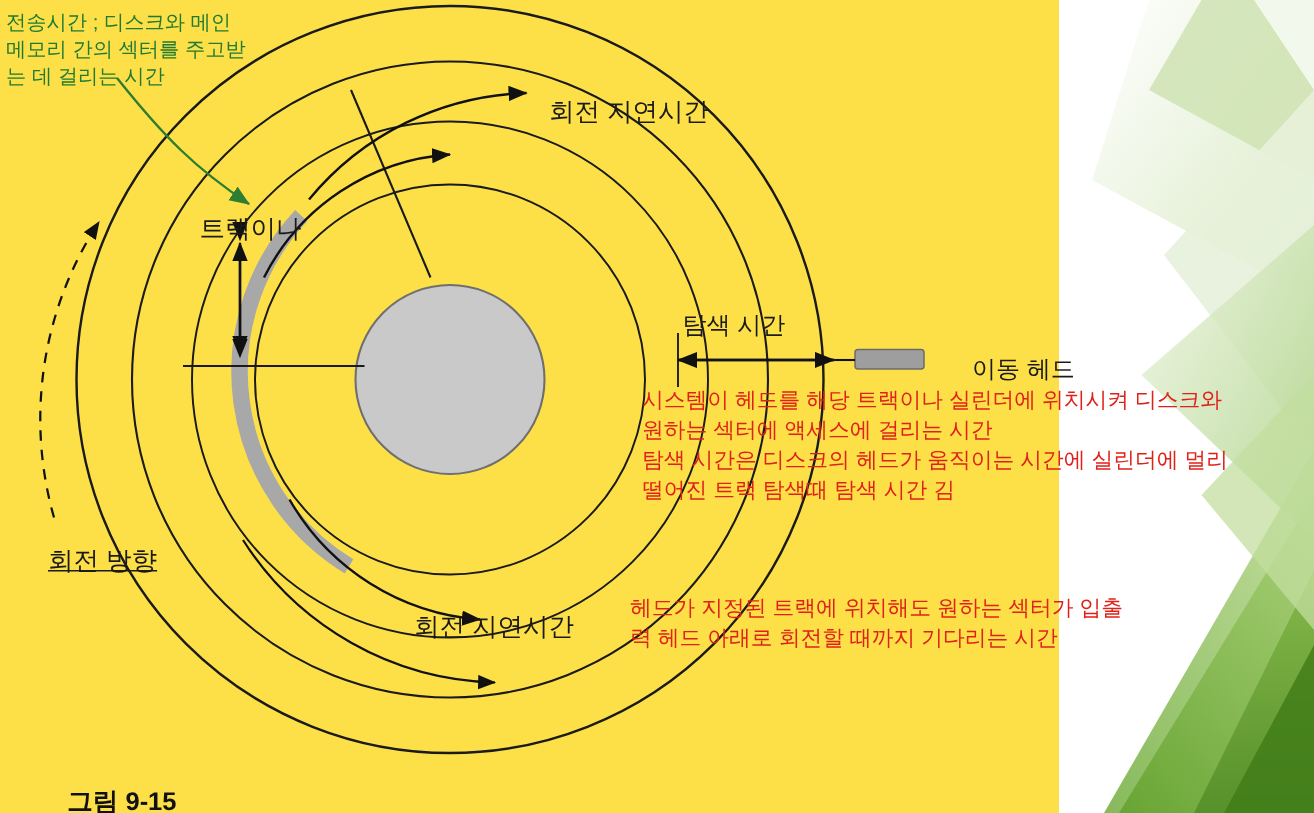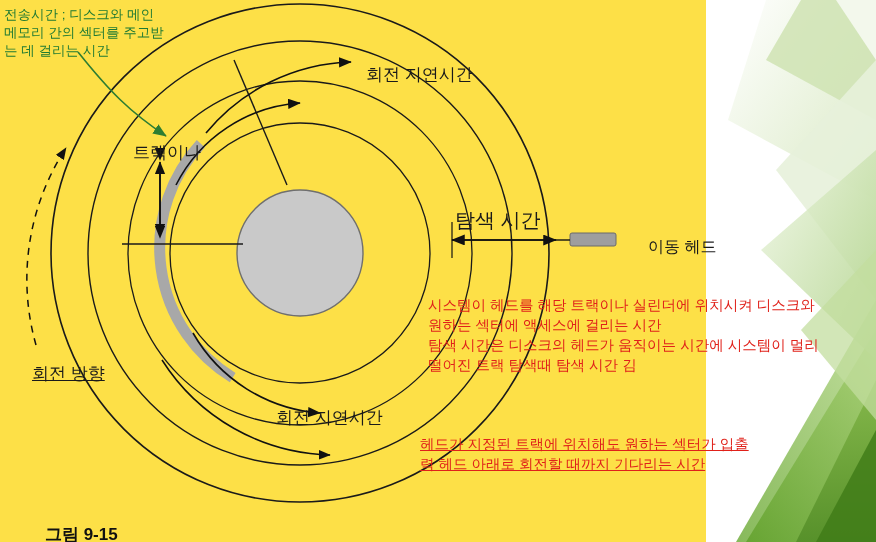--- a/index.html
+++ b/index.html
@@ -15,34 +15,34 @@
   
   .green-panel{position:absolute;right:0;top:0;width:170px;height:542px;overflow:hidden;}
   .green-panel svg{display:block;}
 
   
   #diagram{position:absolute;left:0;top:0;width:876px;height:542px;}
 
   
   .lbl{position:absolute;white-space:pre;line-height:1.35;}
 
-  .note-red{color:#e0211a;font-size:14.5px;font-family:"Liberation Sans", sans-serif;margin-top:38px;}
+  .note-red{color:#e0211a;font-size:14.5px;font-family:"Liberation Sans", sans-serif;}
 
   .t-rot-delay-top{left:366px;top:64px;font-size:17px;color:#1a1a1a;}
   .t-rot-delay-bottom{left:276px;top:407px;font-size:17px;color:#1a1a1a;}
   .t-transfer{left:133px;top:142px;font-size:17px;color:#1a1a1a;}
-  .t-seek{left:455px;top:207px;font-size:20px;color:#1a1a1a;}
+  .t-seek{left:455px;top:207px;font-size:16px;color:#1a1a1a;}
   .t-head{left:648px;top:236px;font-size:16px;color:#1a1a1a;}
   .t-rotdir{left:32px;top:363px;font-size:17px;color:#1a1a1a;text-decoration:underline;}
 
   .t-topnote{left:4px;top:6px;font-size:13.5px;color:#1f7a33;}
 
   .t-red1{left:428px;top:258px;}
   .t-red2{left:428px;top:298px;}
-  .t-red3{left:420px;top:397px;text-decoration:underline;}
+  .t-red3{left:420px;top:397px;}
   .t-red4{left:290px;top:505px;font-size:14.5px;color:#e0211a;}
 
   .t-fig{left:26px;top:501px;font-size:17px;font-weight:bold;color:#111;}
   .t-fig .num{font-weight:bold;}
 </style>
 </head>
 <body>
 
 <div id="stage">
 
@@ -145,21 +145,21 @@
 
   <div class="lbl t-transfer">트랙이나</div>
   <div class="lbl t-rot-delay-top">회전 지연시간</div>
   <div class="lbl t-rot-delay-bottom">회전 지연시간</div>
   <div class="lbl t-seek">탐색 시간</div>
   <div class="lbl t-head">이동 헤드</div>
   <div class="lbl t-rotdir">회전 방향</div>
 
   <div class="lbl note-red t-red1">시스템이 헤드를 해당 트랙이나 실린더에 위치시켜 디스크와
 원하는 섹터에 액세스에 걸리는 시간</div>
-  <div class="lbl note-red t-red2">탐색 시간은 디스크의 헤드가 움직이는 시간에 시스템이 멀리
+  <div class="lbl note-red t-red2">탐색 시간은 디스크의 헤드가 움직이는 시간에 실린더에 멀리
 떨어진 트랙 탐색때 탐색 시간 김</div>
   <div class="lbl note-red t-red3">헤드가 지정된 트랙에 위치해도 원하는 섹터가 입출
 력 헤드 아래로 회전할 때까지 기다리는 시간</div>
 
   <div class="lbl t-fig">
     <span class="num">그림 9-15</span>
     
     
   </div>
 

